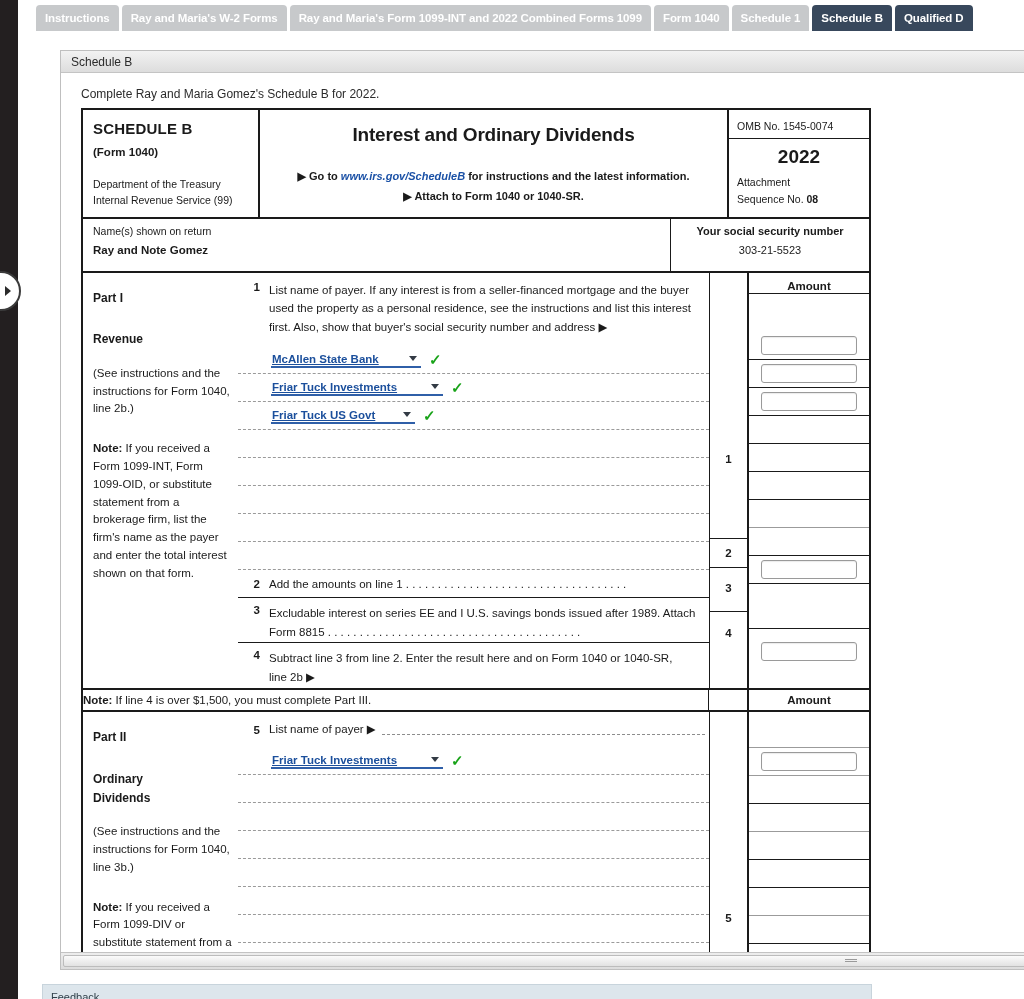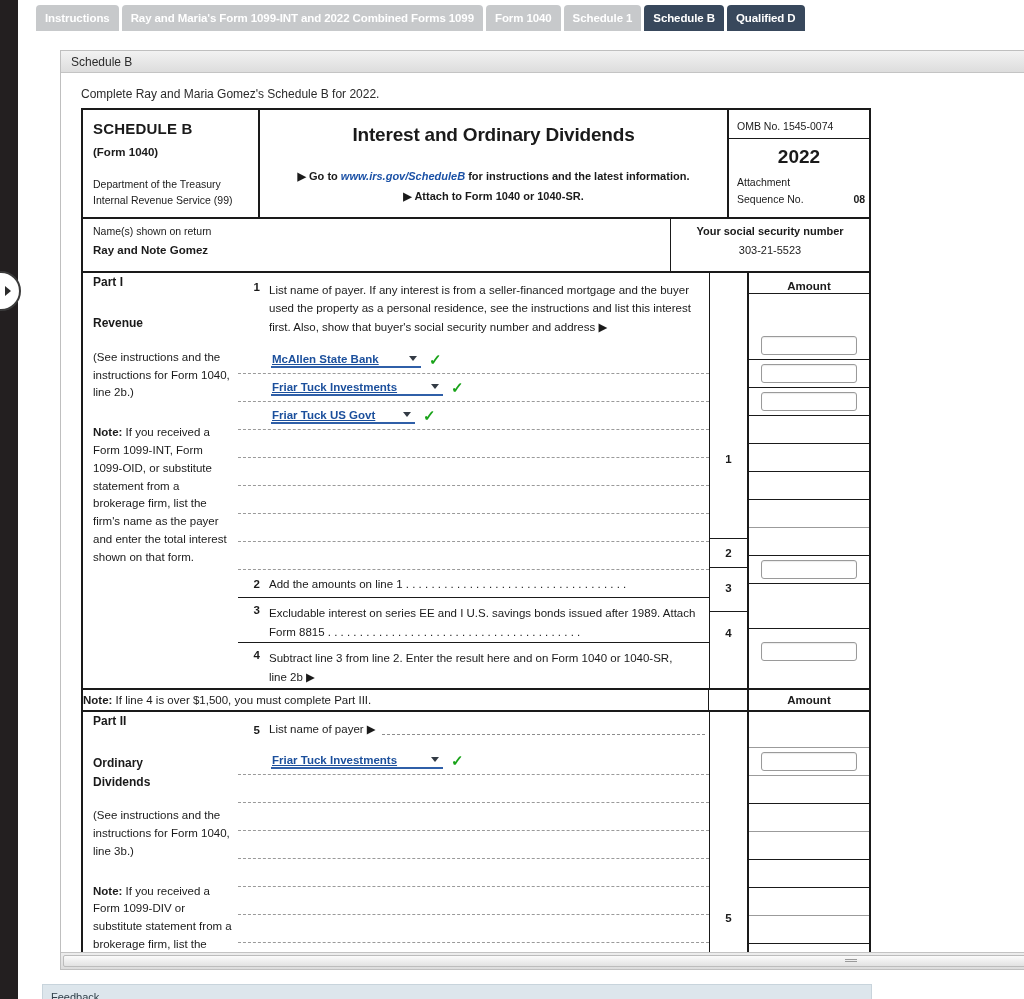--- a/index.html
+++ b/index.html
@@ -141,42 +141,42 @@
     width: 140px;
     box-sizing: border-box;
   }
   .mh-omb {
     font-size: 10.5px;
     padding: 10px 0 6px 8px;
     border-bottom: 1px solid #1a1a1a;
   }
   .mh-year { font-size: 19px; font-weight: bold; text-align: center; padding: 7px 0 2px; }
   .mh-seq { font-size: 10.5px; padding: 4px 0 6px 8px; line-height: 1.6; }
-  .mh-seq b { font-weight: bold; margin-left: 47px; }
+  .mh-seq b { font-weight: bold; }
 
   
   .namerow { display: flex; border-bottom: 2px solid #1a1a1a; }
   .nr-left {
     flex: 1;
     padding: 6px 0 5px 10px;
     box-sizing: border-box;
     border-right: 1px solid #1a1a1a;
   }
   .nr-label { font-size: 10.5px; }
   .nr-value { font-size: 11.5px; font-weight: bold; margin-top: 7px; }
   .nr-right { width: 198px; text-align: center; padding: 6px 0 15px; box-sizing: border-box; }
   .nr-ssn-label { font-size: 11px; font-weight: bold; }
   .nr-ssn-value { font-size: 11px; margin-top: 7px; }
 
   
   .section { display: flex; }
   .col-label {
     width: 155px;
     box-sizing: border-box;
-    padding: 0 6px 8px 10px;
+    padding: 16px 6px 8px 10px;
     border-right: 0;
     font-size: 11.5px;
     line-height: 1.55;
   }
   .col-content {
     flex: 1;
     box-sizing: border-box;
     border-left: 0;
     position: relative;
   }
@@ -388,20 +388,21 @@
   <div class="edge-arrow">
     <span>
       <svg width="14" height="14" viewBox="0 0 14 14">
         <path d="M4 2 L10 7 L4 12 Z" fill="#2b2b2b"></path>
       </svg>
     </span>
   </div>
 
   <div class="tabbar">
     <div class="tab">Instructions</div>
+    <div class="tab">Ray and Maria's W-2 Forms</div>
     <div class="tab">Ray and Maria's Form 1099-INT and 2022 Combined Forms 1099</div>
     <div class="tab">Form 1040</div>
     <div class="tab">Schedule 1</div>
     <div class="tab active">Schedule B</div>
     <div class="tab active">Qualified D</div>
   </div>
 
   <div class="panel">
 
     <div class="panel-header">Schedule B</div>

